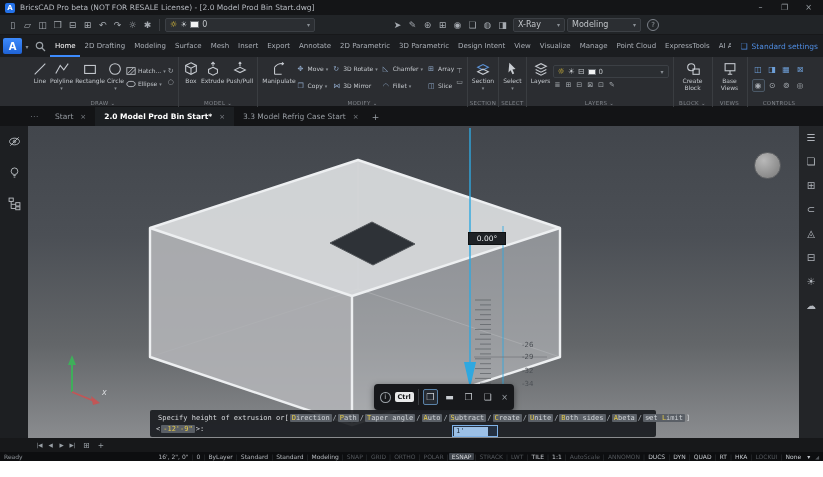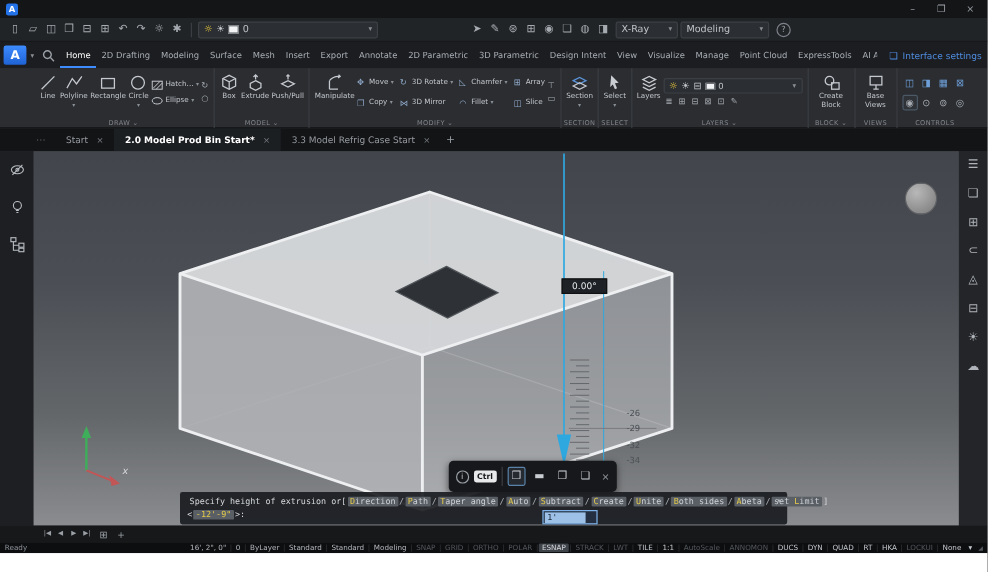--- a/index.html
+++ b/index.html
@@ -160,20 +160,21 @@
   .tg.boxed { background:#3f444b; color:#d8dadd; border-radius:1px; }
   .sgrip { color:#55595e; font-size:5px; margin-left:2px; }
 </style>
 </head>
 <body>
 
 <div class="app">
 
   <div class="titlebar">
     <div class="tlogo">A</div>
+    <div class="ttitle">BricsCAD Pro beta (NOT FOR RESALE License) - [2.0 Model Prod Bin Start.dwg]</div>
     <div class="tspace"></div>
     <div class="winbtn">–</div>
     <div class="winbtn">❐</div>
     <div class="winbtn">×</div>
   </div>
 
   <div class="qat">
     <span id="qat-left" style="display:flex;gap:2px;">
         <span class="ic">▯</span>
         <span class="ic">▱</span>
@@ -239,21 +240,21 @@
         <span class="rtab">Design Intent</span>
         <span class="rtab">View</span>
         <span class="rtab">Visualize</span>
         <span class="rtab">Manage</span>
         <span class="rtab">Point Cloud</span>
         <span class="rtab">ExpressTools</span>
         <span class="rtab">AI Assist</span>
       </div>
     <div class="ifset">
       <span class="wic">❏</span>
-      <span>Interface settings</span>
+      <span>Standard settings</span>
     </div>
   </div>
 
   <div class="ribbon">
 
     <div class="panel">
       <div class="pbody">
         <div class="rbtn">
           <svg width="16" height="16" viewBox="0 0 18 18">
               <line x1="3" y1="15" x2="15" y2="3"></line>

